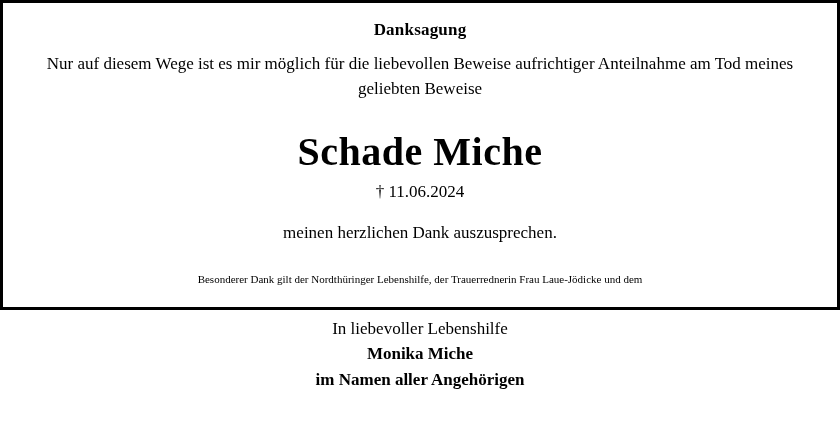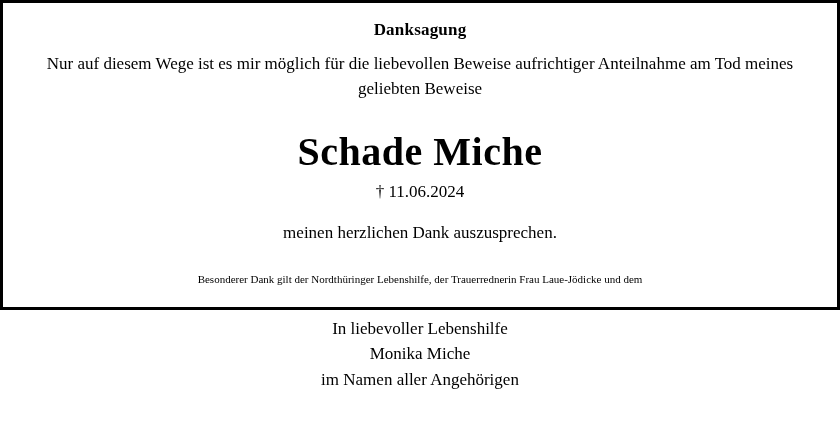--- a/index.html
+++ b/index.html
@@ -66,21 +66,21 @@
   .special .line2 {
     display: block;
   }
   .memory {
     font-size: 17px;
     margin: 28px 0 0 0;
     line-height: 1.5;
   }
   .memory .bold {
     display: block;
-    font-weight: normal;
+    font-weight: bold;
   }
 </style>
 </head>
 <body>
 
 <div class="notice">
 
   <div class="title">Danksagung</div>
 
   <div class="intro">

